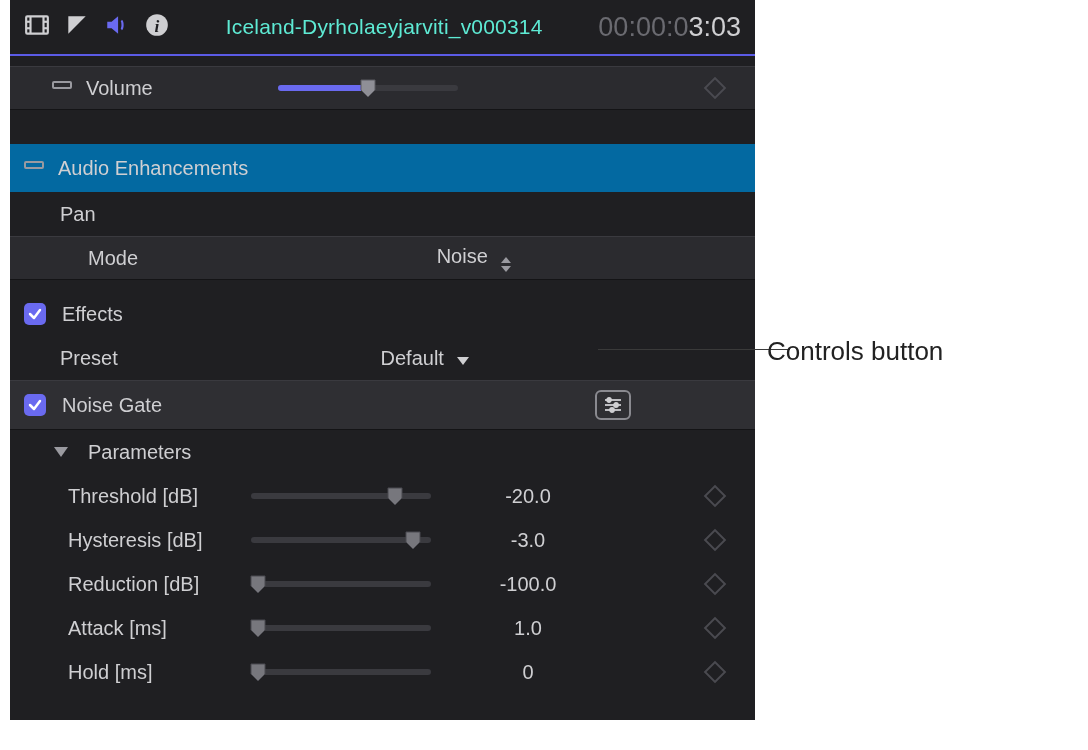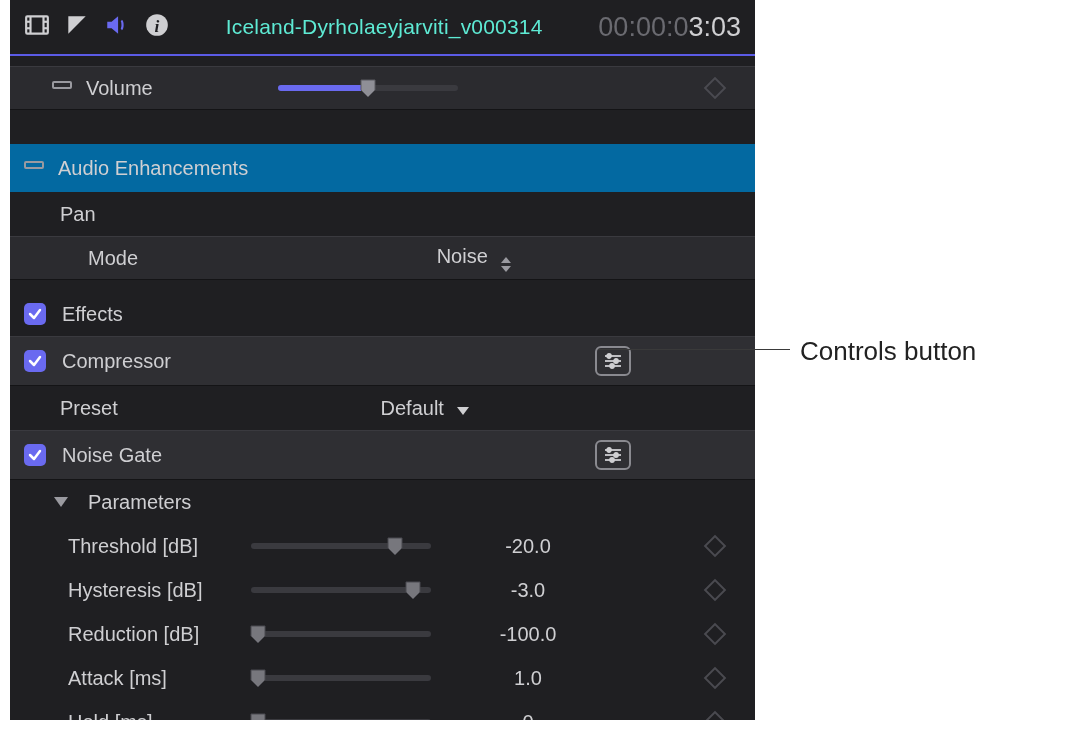--- a/index.html
+++ b/index.html
@@ -132,21 +132,21 @@
     
     .annotation {
       position:absolute;
       left: 598px;
       top: 349px;
       width: 192px;
       height: 10px;
       border-top: 1.5px solid #3a3a3a;
     }
     .annotation-label {
-      position:absolute; left: 800px; top: 336px;
+      position:absolute; left: 767px; top: 336px;
       font-size: 26px; color: #222;
       font-family: "Helvetica Neue", Arial, sans-serif;
     }
     .volume-row { margin-top:10px; }
     .mode-dd { display:flex; align-items:center; justify-content:center; flex:1; }
     .effects-row .label{ padding-left:4px;}
   </style>
 </head>
 <body>
 
@@ -239,38 +239,20 @@
 
   <div class="row effects-row">
     <div class="checkbox">
       <svg width="16" height="16" viewBox="0 0 16 16">
           <path d="M3 8 L7 12 L13 4" stroke="#fff" stroke-width="2.5" fill="none" stroke-linecap="round" stroke-linejoin="round"></path>
         </svg>
     </div>
     <div class="label">Effects</div>
   </div>
 
-  <div class="row effect-item">
-    <div class="checkbox">
-      <svg width="16" height="16" viewBox="0 0 16 16">
-          <path d="M3 8 L7 12 L13 4" stroke="#fff" stroke-width="2.5" fill="none" stroke-linecap="round" stroke-linejoin="round"></path>
-        </svg>
-    </div>
-    <div class="label" style="padding-left:4px">Compressor</div>
-    <div class="controls-btn" style="margin-right:110px">
-      <svg width="22" height="18" viewBox="0 0 22 18" stroke="#cfcfd2" stroke-width="1.8" fill="none">
-        <line x1="3" y1="4" x2="19" y2="4"></line>
-          <circle cx="7" cy="4" r="2" fill="#cfcfd2"></circle>
-        <line x1="3" y1="9" x2="19" y2="9"></line>
-          <circle cx="14" cy="9" r="2" fill="#cfcfd2"></circle>
-        <line x1="3" y1="14" x2="19" y2="14"></line>
-          <circle cx="10" cy="14" r="2" fill="#cfcfd2"></circle>
-      </svg>
-    </div>
-  </div>
 
   <div class="row">
     <div class="label indent2">Preset</div>
     <div class="mode-dd">
       <span>
         <span>Default</span>
         <span class="caret-down"></span>
       </span>
     </div>
     <div style="flex:0 0 130px"></div>

